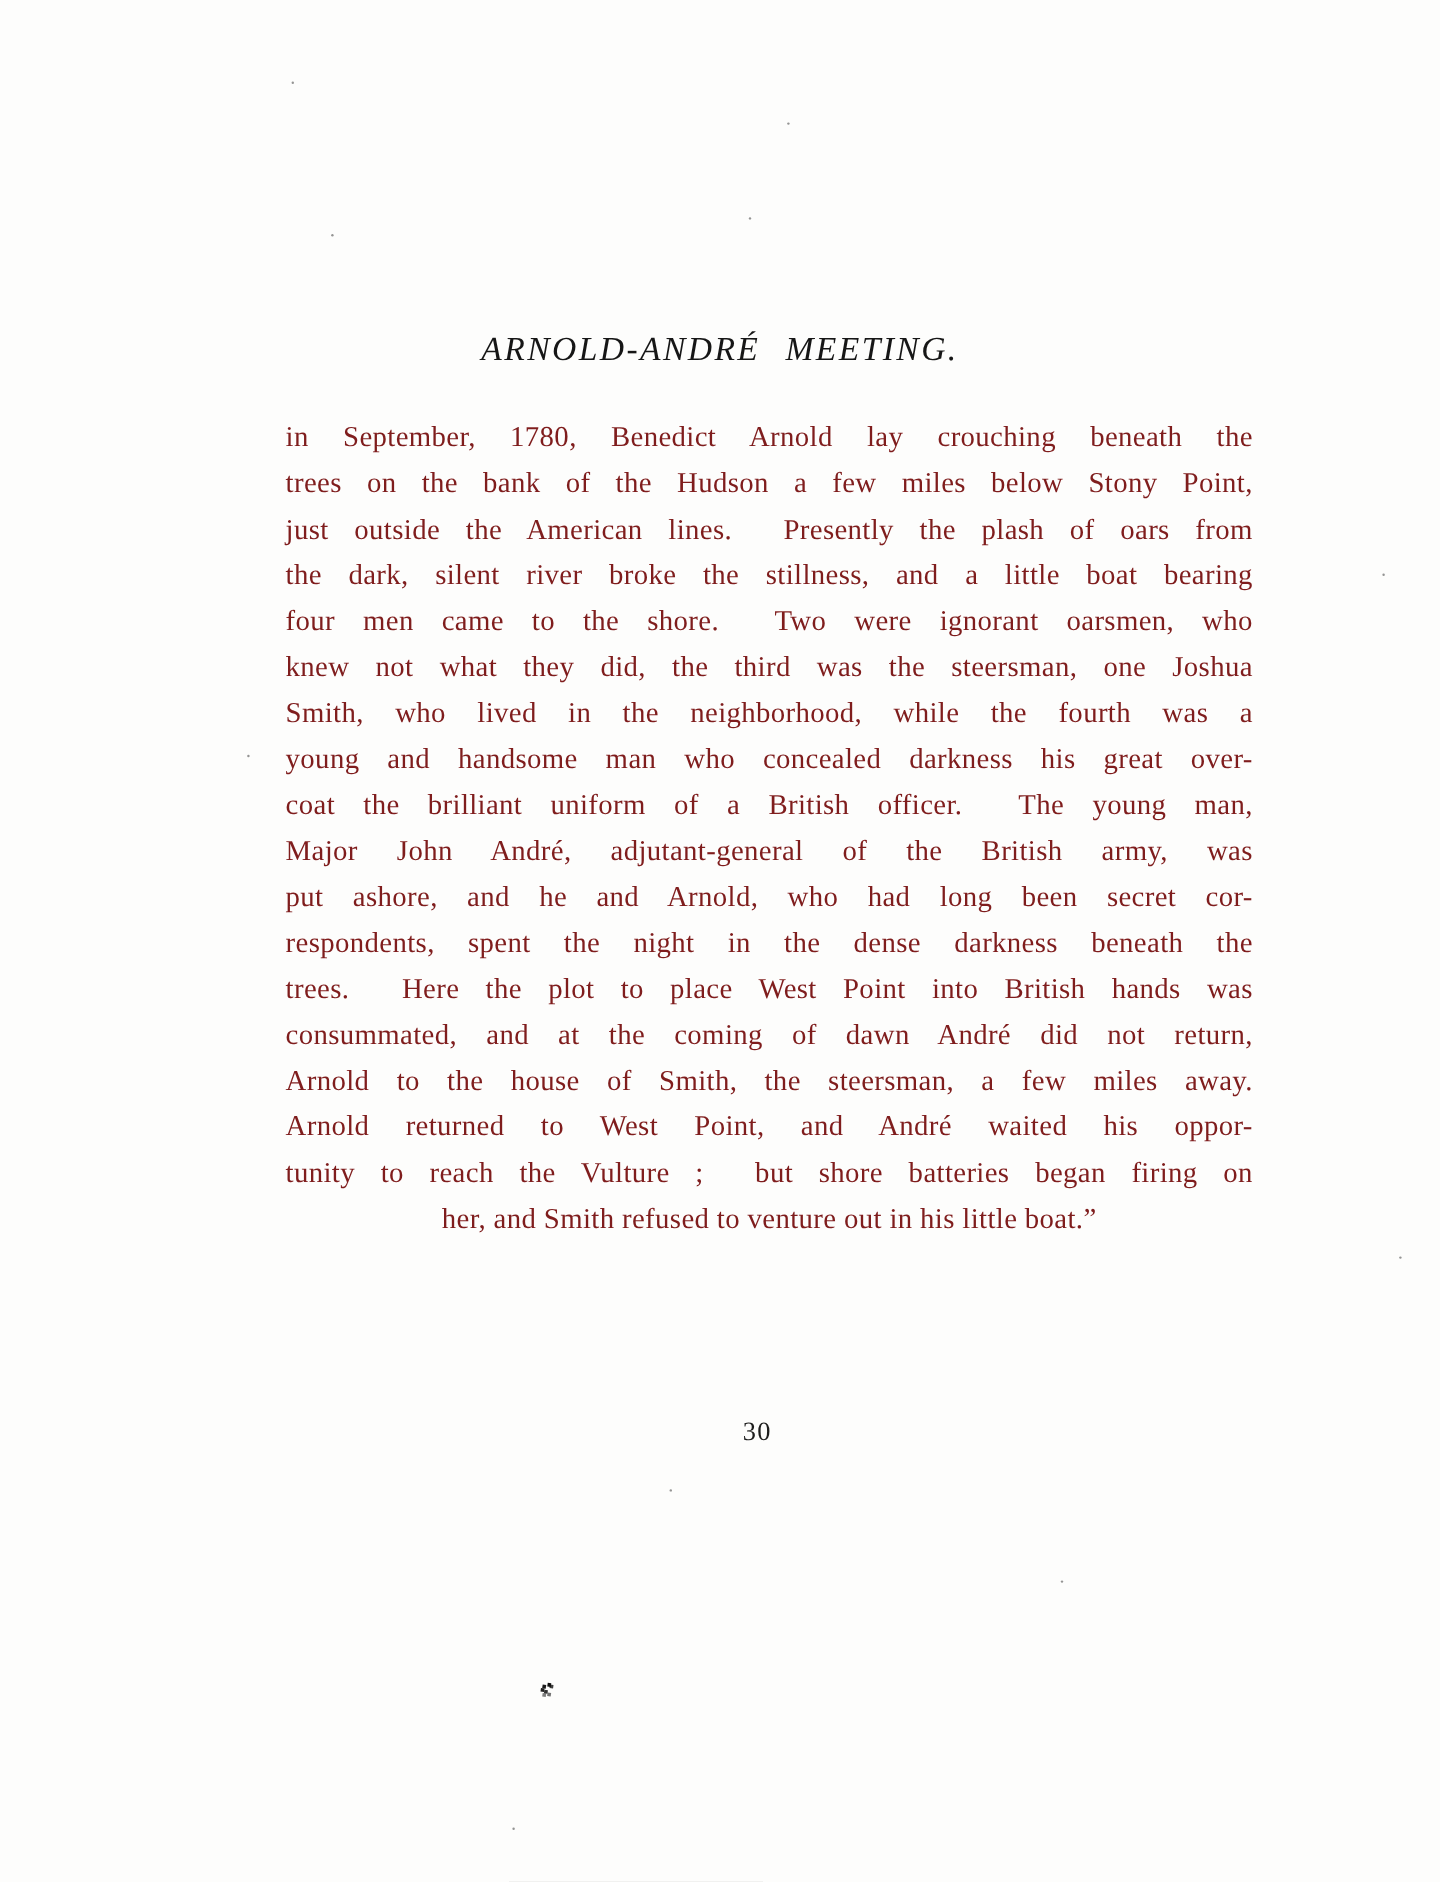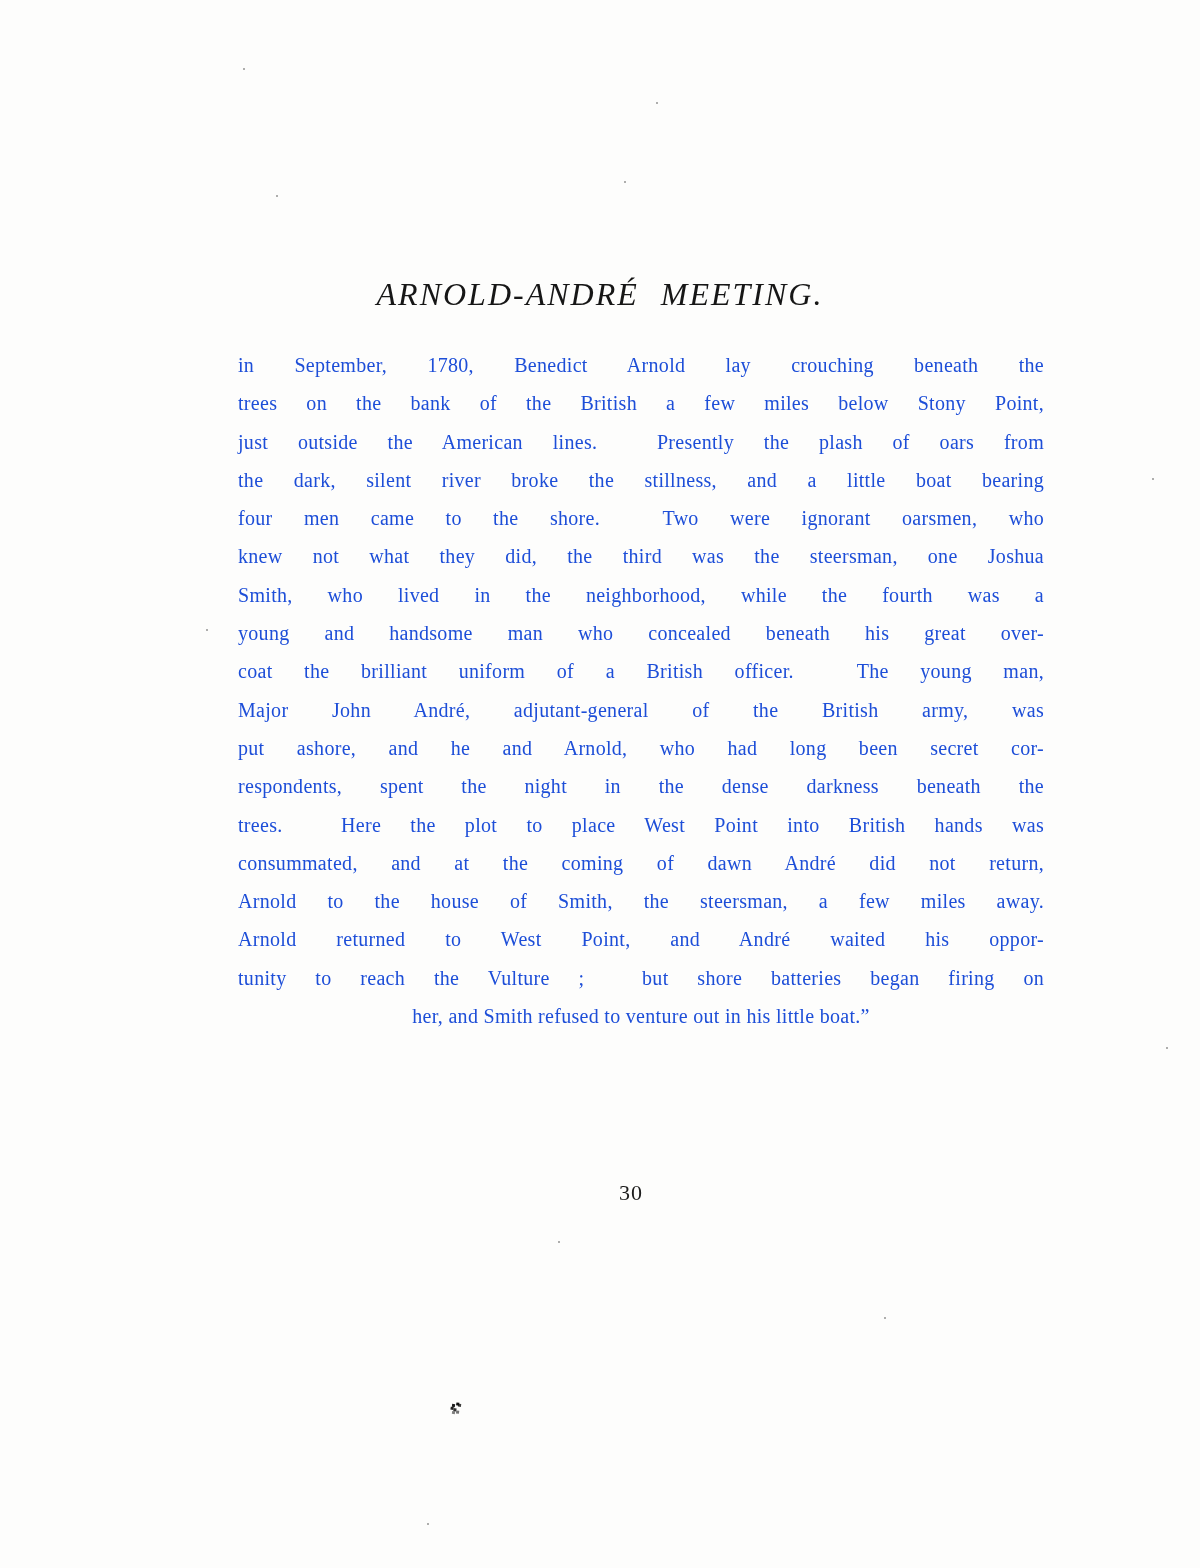--- a/index.html
+++ b/index.html
@@ -17,38 +17,38 @@
     font-family: "Liberation Serif", "DejaVu Serif", serif;
     color: #1b1b1b;
   }
   .page-title {
     position: absolute;
     top: 276px;
     left: 0;
     width: 100%;
     text-align: center;
     font-style: italic;
-    font-size: 32px;
+    font-size: 28px;
     letter-spacing: 2px;
     word-spacing: 12px;
     color: #161616;
   }
   .body-block {
     position: absolute;
     top: 346px;
     left: 238px;
     width: 806px;
   }
   .text-line {
-    font-size: 20px;
+    font-size: 24px;
     line-height: 38.3px;
     height: 38.3px;
     letter-spacing: 0.3px;
     white-space: pre-wrap;
-    color: #1d4ed8;
+    color: #7f1d1d;
   }
   .text-line.justify {
     text-align: justify;
     text-align-last: justify;
   }
   .text-line.plain {
     text-align: center;
   }
   .text-line.indent {
     padding-left: 42px;
@@ -90,27 +90,27 @@
 </style>
 </head>
 <body>
 
 <div class="page">
 
   <div class="page-title">ARNOLD-ANDRÉ MEETING.</div>
 
   <div class="body-block">
     <div class="text-line justify">in September, 1780, Benedict Arnold lay crouching beneath the</div>
-    <div class="text-line justify">trees on the bank of the British a few miles below Stony Point,</div>
+    <div class="text-line justify">trees on the bank of the Hudson a few miles below Stony Point,</div>
     <div class="text-line justify">just outside the American lines.&nbsp; Presently the plash of oars from</div>
     <div class="text-line justify">the dark, silent river broke the stillness, and a little boat bearing</div>
     <div class="text-line justify">four men came to the shore.&nbsp; Two were ignorant oarsmen, who</div>
     <div class="text-line justify">knew not what they did, the third was the steersman, one Joshua</div>
     <div class="text-line justify">Smith, who lived in the neighborhood, while the fourth was a</div>
-    <div class="text-line justify">young and handsome man who concealed beneath his great over-</div>
+    <div class="text-line justify">young and handsome man who concealed darkness his great over-</div>
     <div class="text-line justify">coat the brilliant uniform of a British officer.&nbsp; The young man,</div>
     <div class="text-line justify">Major John André, adjutant-general of the British army, was</div>
     <div class="text-line justify">put ashore, and he and Arnold, who had long been secret cor-</div>
     <div class="text-line justify">respondents, spent the night in the dense darkness beneath the</div>
     <div class="text-line justify">trees.&nbsp; Here the plot to place West Point into British hands was</div>
     <div class="text-line justify">consummated, and at the coming of dawn André did not return,</div>
     <div class="text-line justify">Arnold to the house of Smith, the steersman, a few miles away.</div>
     <div class="text-line justify">Arnold returned to West Point, and André waited his oppor-</div>
     <div class="text-line justify">tunity to reach the Vulture&nbsp;;&nbsp; but shore batteries began firing on</div>
     <div class="text-line plain">her, and Smith refused to venture out in his little boat.”</div>

